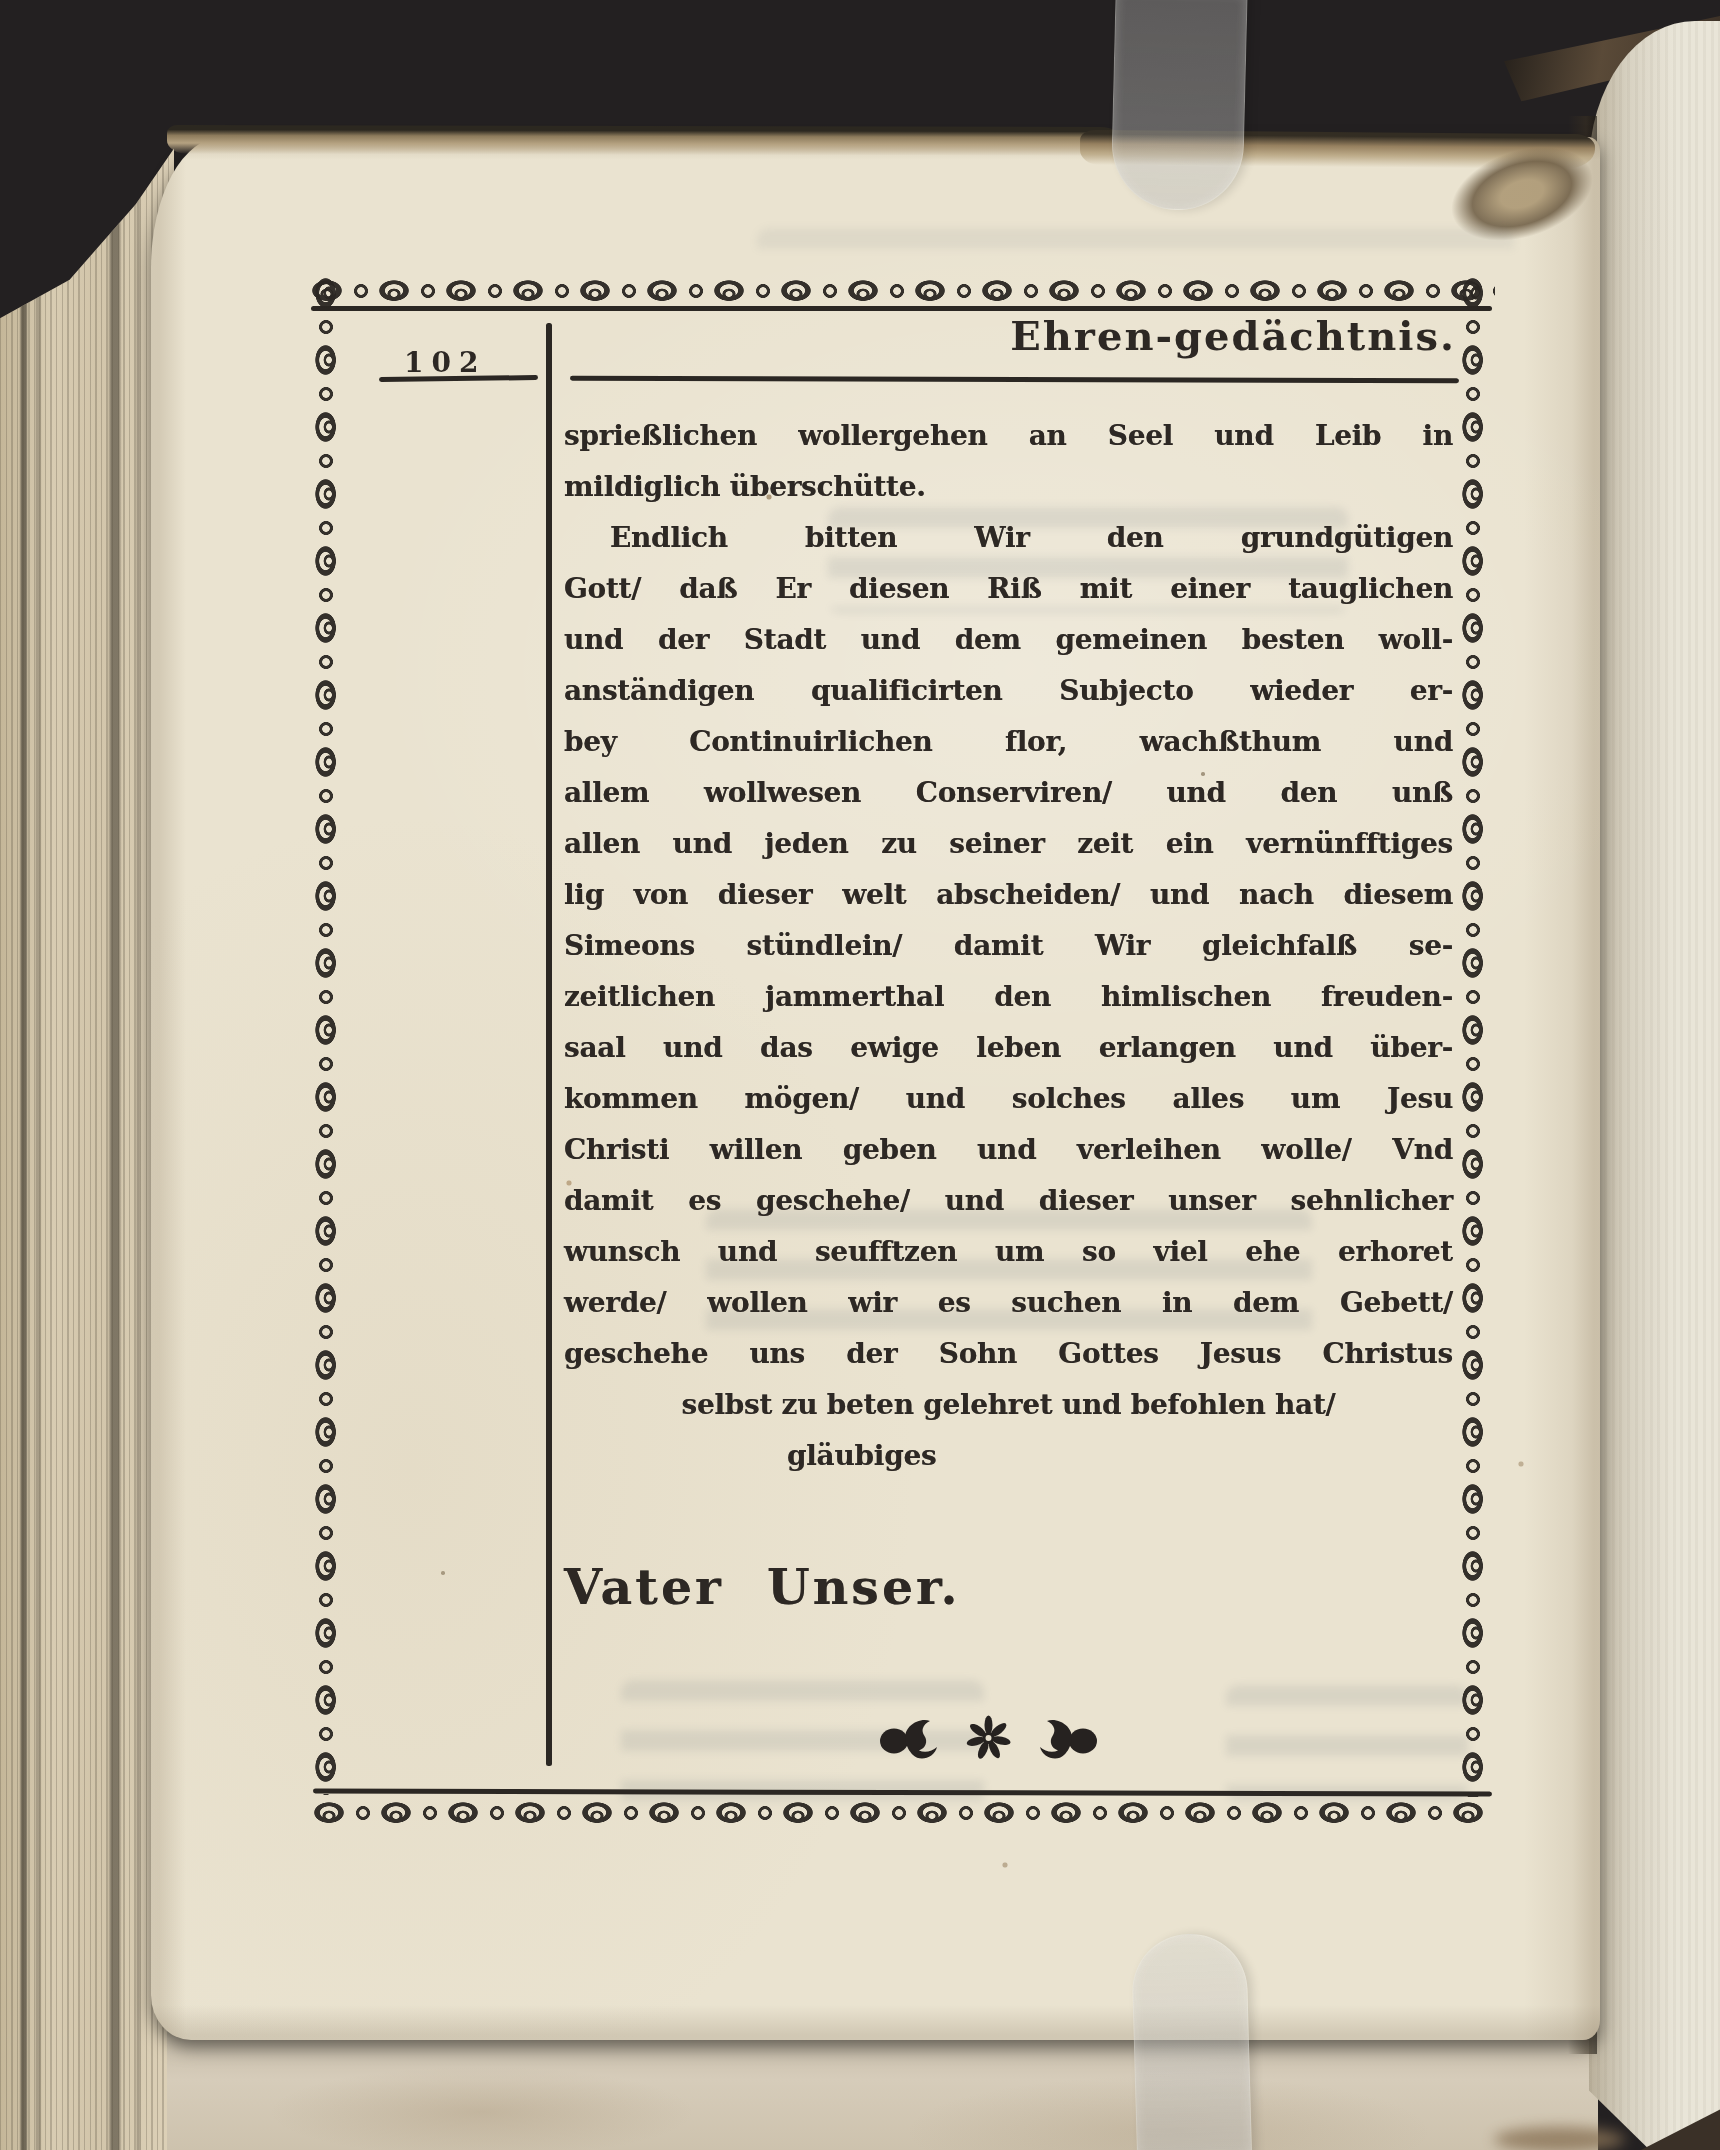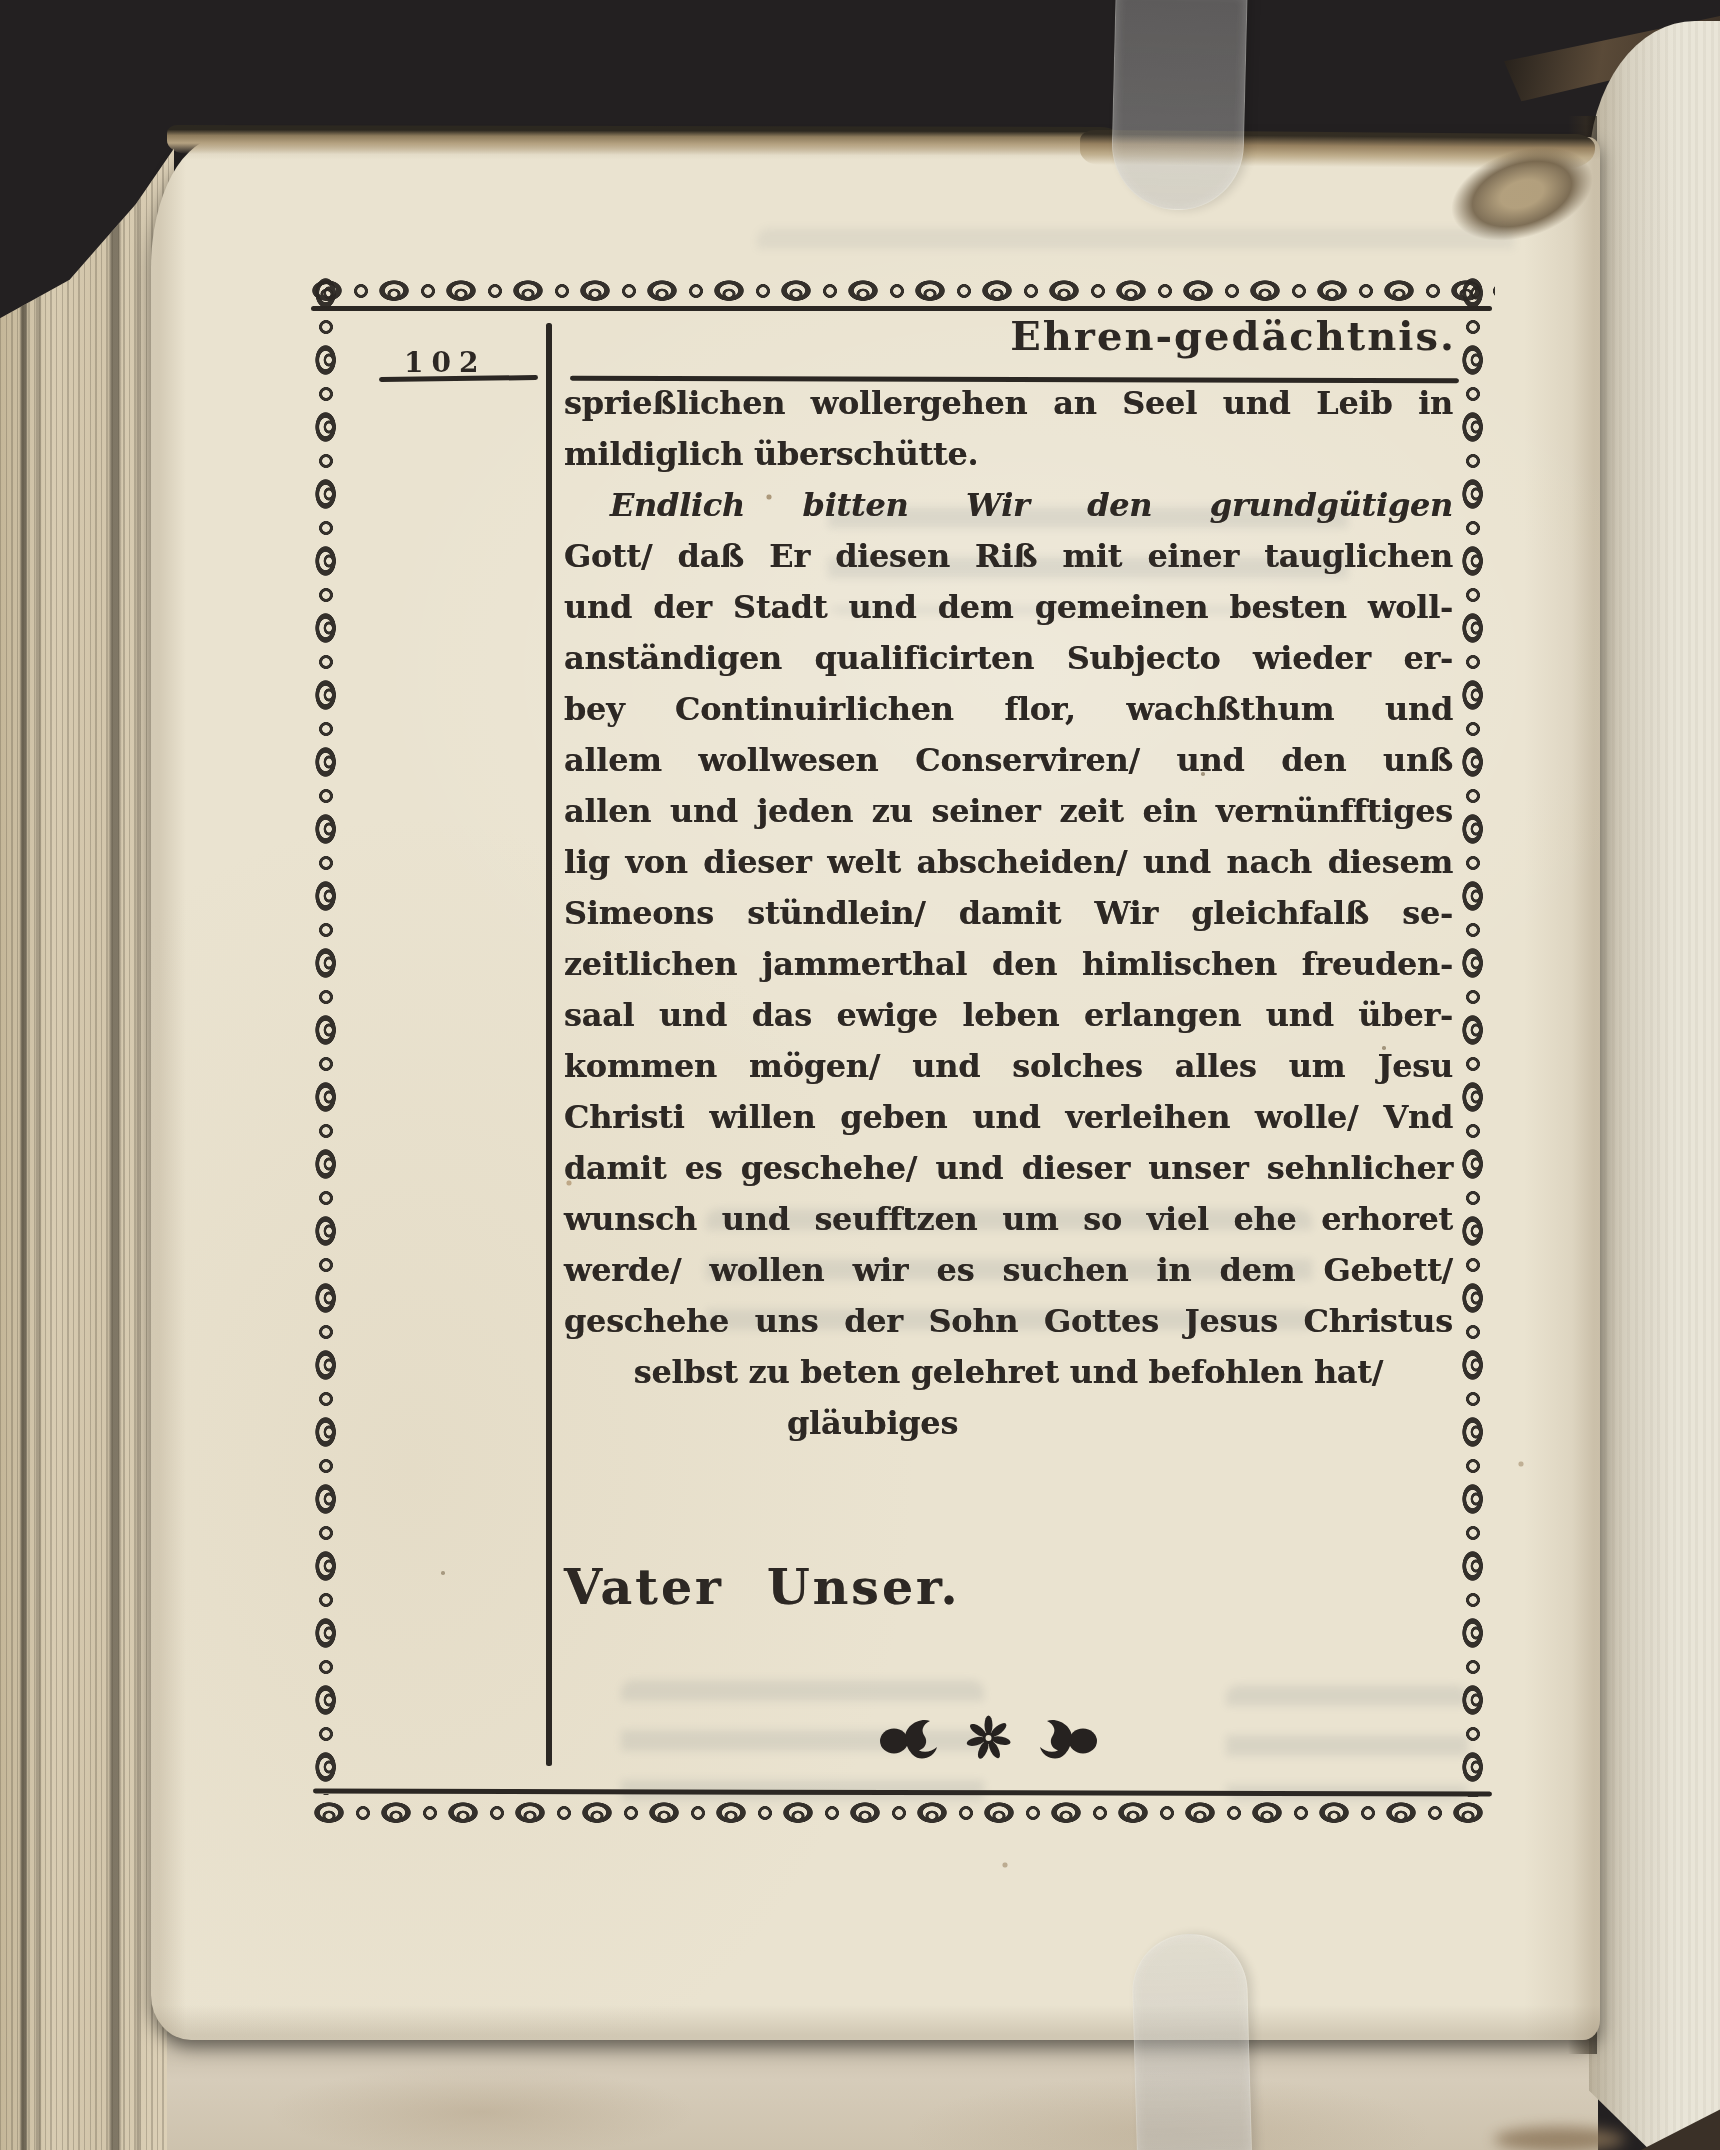--- a/index.html
+++ b/index.html
@@ -70,26 +70,26 @@
       radial-gradient(ellipse 11.6px 16.7px at 15.6px 18px, rgba(43,39,35,0) 52%, #2b2723 57%, #2b2723 86%, rgba(43,39,35,0) 91%),
       radial-gradient(ellipse 6.6px 8px at 19px 18px, rgba(43,39,35,0) 38%, #2b2723 48%, #2b2723 78%, rgba(43,39,35,0) 86%),
       radial-gradient(circle 7.6px at 16px 52px, rgba(43,39,35,0) 46%, #2b2723 54%, #2b2723 88%, rgba(43,39,35,0) 95%);}
   .rule{position:absolute;z-index:6;background:#2b2723;border-radius:2.5px;}
 
   
   .folio{position:absolute;left:404px;top:321px;z-index:6;font-size:28px;font-weight:700;
     letter-spacing:8px;margin-top:25px;}
   .header{position:absolute;left:575px;top:312px;width:881px;z-index:6;text-align:right;
     font-size:40px;font-weight:700;letter-spacing:2px;white-space:nowrap;}
-  .textblock{position:absolute;left:564px;top:378px;width:889px;z-index:6;
-    font-size:32px;font-weight:700;letter-spacing:-0.3px;}
+  .textblock{position:absolute;left:564px;top:410px;width:889px;z-index:6;
+    font-size:28px;font-weight:700;letter-spacing:-0.3px;}
   .ln{height:51px;line-height:51px;text-align:justify;text-align-last:justify;
     white-space:nowrap;text-shadow:0 0 0.5px rgba(45,40,36,.55);}
   .ln.short{text-align-last:left;}
-  .ln.indent{text-indent:46px;font-style:italic;}
+  .ln.indent{text-indent:46px;}
   .ln.c1{text-align-last:center;padding:0 45px;}
   .ln.c2{text-align-last:center;padding:0 101px;}
   .ln.g{text-align-last:left;padding-left:223px;}
   .prayer{position:absolute;left:564px;top:1558px;width:858px;z-index:6;text-align:left;
     font-size:49px;font-weight:700;letter-spacing:3px;word-spacing:23px;
     text-shadow:0 0 0.5px rgba(45,40,36,.55);}
   .tailpiece{position:absolute;left:870px;top:1712px;z-index:6;}
 
   
   .ghost{position:absolute;z-index:5;filter:blur(4.5px);opacity:.32;border-radius:12px;

